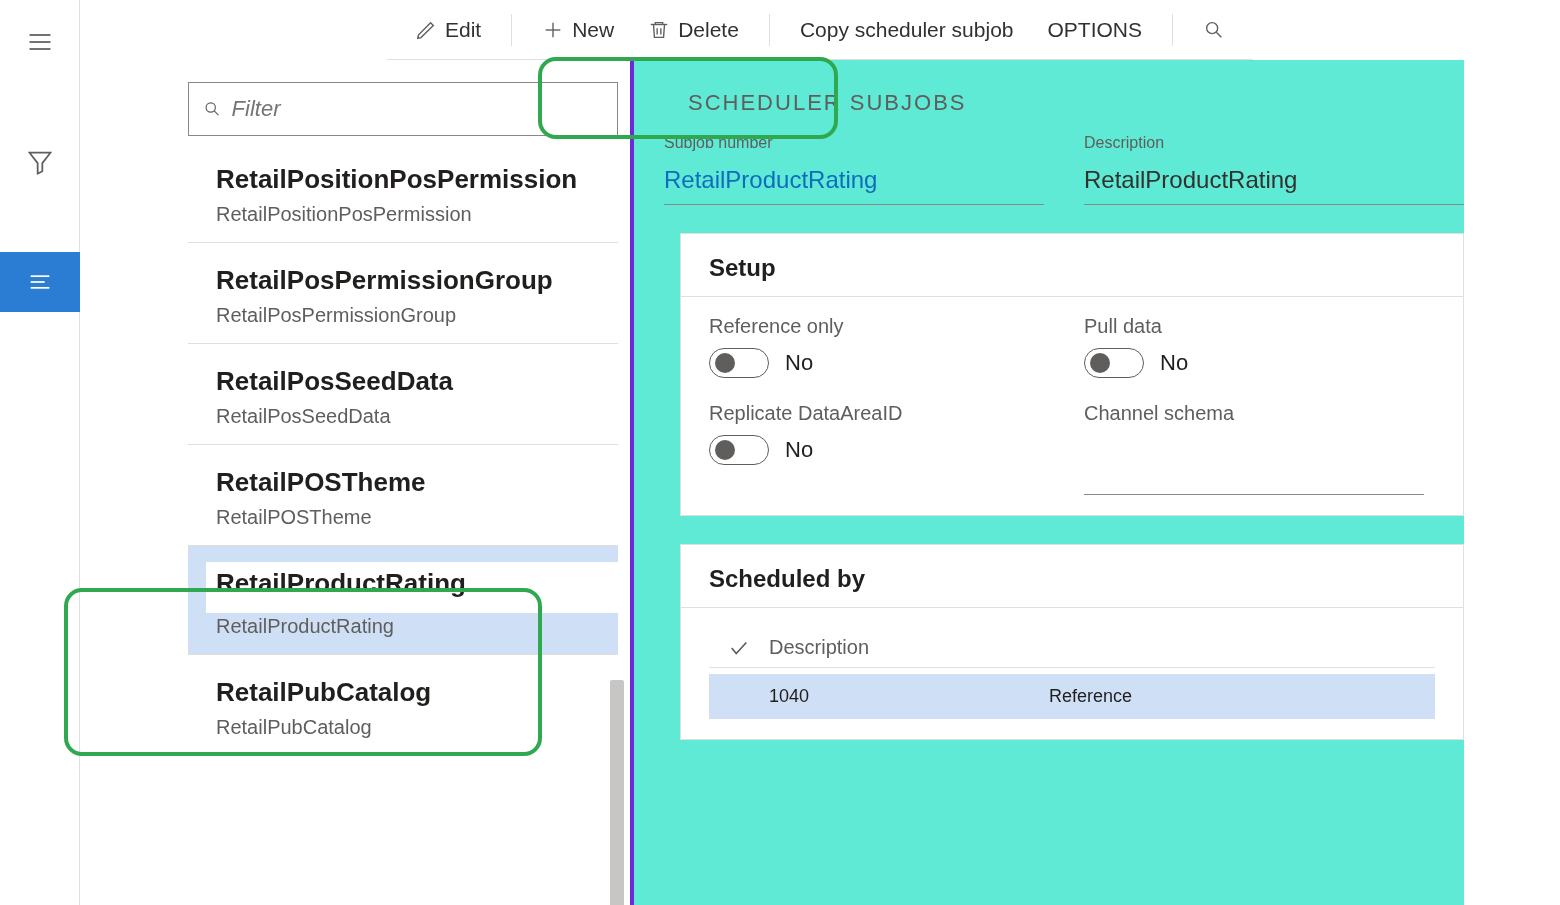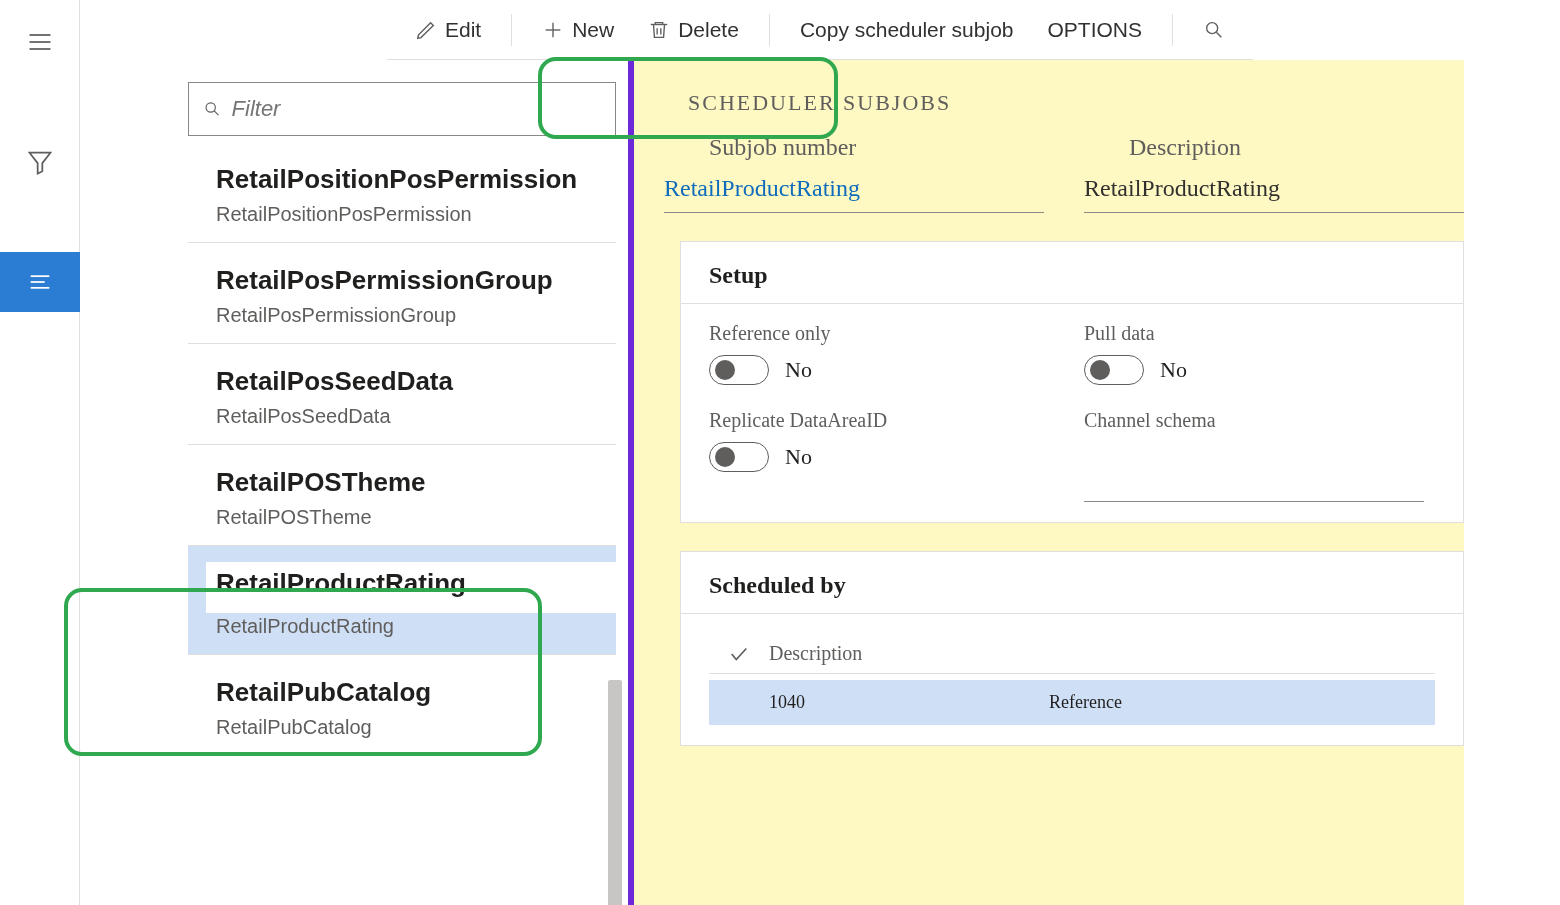--- a/index.html
+++ b/index.html
@@ -9,37 +9,37 @@
   .rail .rail-item { width: 80px; height: 60px; display: flex; align-items: center; justify-content: center; }
   .rail .rail-item.active { background: #2b7cd3; color: #fff; }
   .rail svg { width: 28px; height: 28px; stroke: #605e5c; stroke-width: 1.5; fill: none; }
   .rail .active svg { stroke: #fff; }
   .main-area { flex: 1; display: flex; flex-direction: column; align-items: center; }
   .toolbar { height: 60px; border-bottom: 1px solid #e1dfdd; display: flex; align-items: center; padding: 0 20px; gap: 18px; font-size: 21px; color: #323130; }
   .toolbar .tb-btn { display: flex; align-items: center; gap: 8px; padding: 4px 8px; cursor: pointer; }
   .toolbar .sep { width: 1px; height: 32px; background: #e1dfdd; margin: 0 4px; }
   .toolbar svg { width: 22px; height: 22px; stroke: #605e5c; stroke-width: 1.5; fill: none; }
   .content { flex: 1; display: flex; overflow: hidden; }
-  .list-panel { width: 458px; border-right: 6px solid #6d28d9; display: flex; flex-direction: column; padding: 22px 12px 0 12px; position: relative; }
+  .list-panel { width: 458px; border-right: 4px solid #6d28d9; display: flex; flex-direction: column; padding: 22px 12px 0 12px; position: relative; }
   .filter-box { display: flex; align-items: center; border: 1px solid #8a8886; height: 54px; padding: 0 14px; gap: 10px; }
   .filter-box input { border: none; outline: none; font-size: 22px; width: 100%; font-style: italic; color: #605e5c; background: transparent; }
   .filter-box svg { width: 20px; height: 20px; stroke: #605e5c; stroke-width: 1.5; fill: none; }
   .list { flex: 1; overflow: hidden; margin-top: 6px; }
   .list-item { border-bottom: 1px solid #e1dfdd; padding: 22px 16px 16px 28px; }
   .list-item .title { font-size: 26px; font-weight: 600; color: #201f1e; margin-bottom: 8px; overflow: hidden; white-space: nowrap; }
   .list-item .sub { font-size: 20px; color: #605e5c; }
   .list-item.selected { background: #cfe0f6; }
   .list-item.selected .title-wrap { background: #fff; margin: -6px -16px 2px -10px; padding: 6px 16px 6px 10px; }
   .scrollbar-thumb { position: absolute; right: 6px; top: 620px; width: 14px; height: 230px; background: #c8c6c4; border-radius: 2px; }
-  .detail-panel { flex: 1; background: #fef9c3; overflow: hidden; position: relative; font-family: Liberation Serif, serif; }
+  .detail-panel { flex: 1; background: #5eead4; overflow: hidden; position: relative; }
   .detail-header { padding: 30px 0 0 0; }
   .page-heading { font-size: 22px; letter-spacing: 2px; color: #605e5c; padding-left: 54px; margin-bottom: 18px; }
   .header-fields { display: flex; gap: 40px; padding-left: 30px; }
   .field { display: flex; flex-direction: column; min-width: 380px; }
-  .field-label { font-size: 24px; color: #605e5c; margin-bottom: 8px; margin-left: 45px; }
+  .field-label { font-size: 16px; color: #605e5c; margin-bottom: 8px; }
   .field-value { font-size: 24px; padding: 6px 0 10px 0; border-bottom: 1px solid transparent; }
   .field-value.link { color: #0f6cbd; border-bottom: 1px solid #8a8886; }
   .field-value.text { color: #323130; border-bottom: 1px solid #8a8886; }
   .card { background: #fff; margin: 28px 0 0 46px; border: 1px solid #e1dfdd; padding: 20px 28px; }
   .card h2 { font-size: 24px; font-weight: 600; color: #201f1e; margin-bottom: 14px; }
   .card-divider { border: none; border-top: 1px solid #e1dfdd; margin: 0 -28px 18px -28px; }
   .setup-grid { display: grid; grid-template-columns: 1fr 1fr; column-gap: 60px; row-gap: 30px; gap: 24px; }
   .toggle-field .tf-label { font-size: 20px; color: #605e5c; margin-bottom: 10px; }
   .toggle-row { display: flex; align-items: center; gap: 16px; }
   .toggle { width: 60px; height: 30px; border: 1px solid #605e5c; border-radius: 20px; position: relative; background: #fff; }

